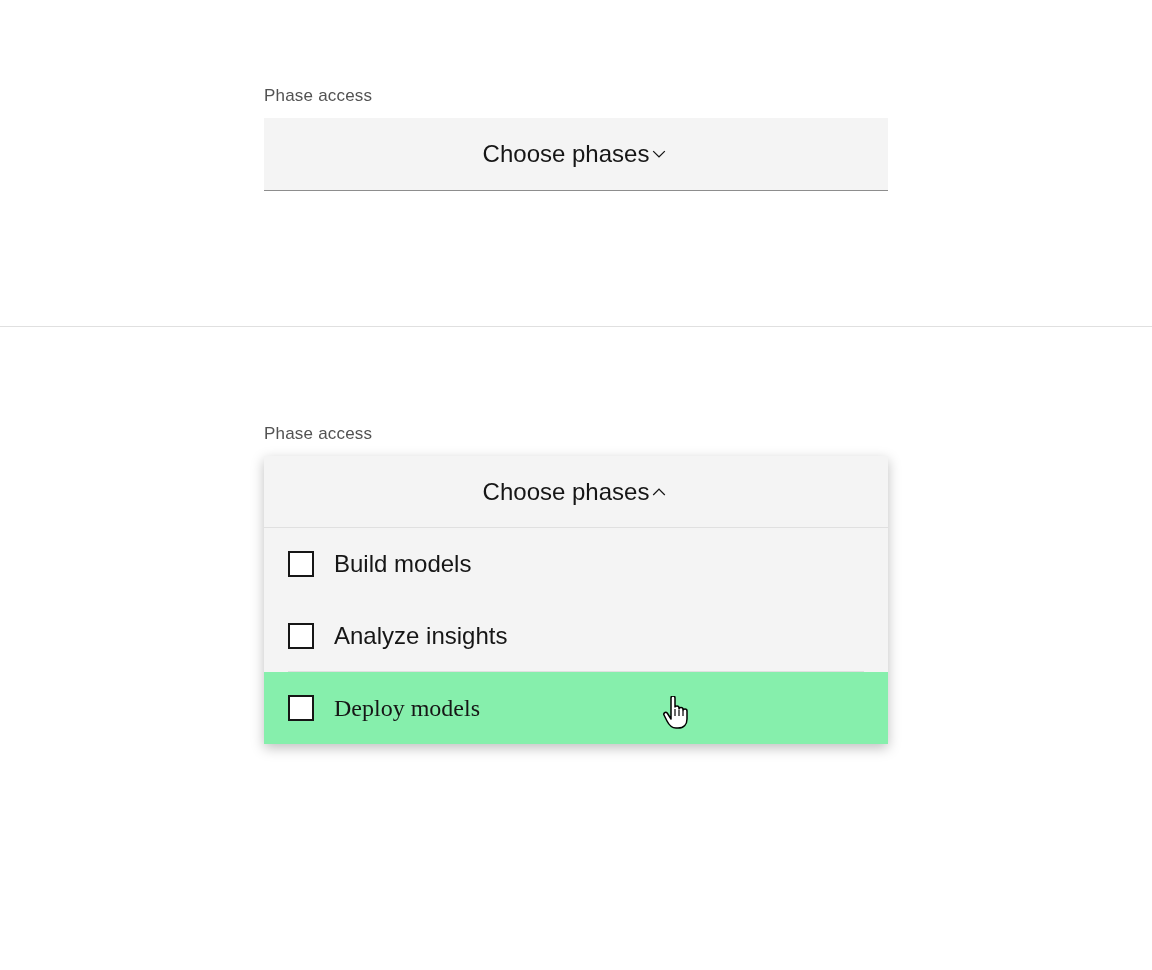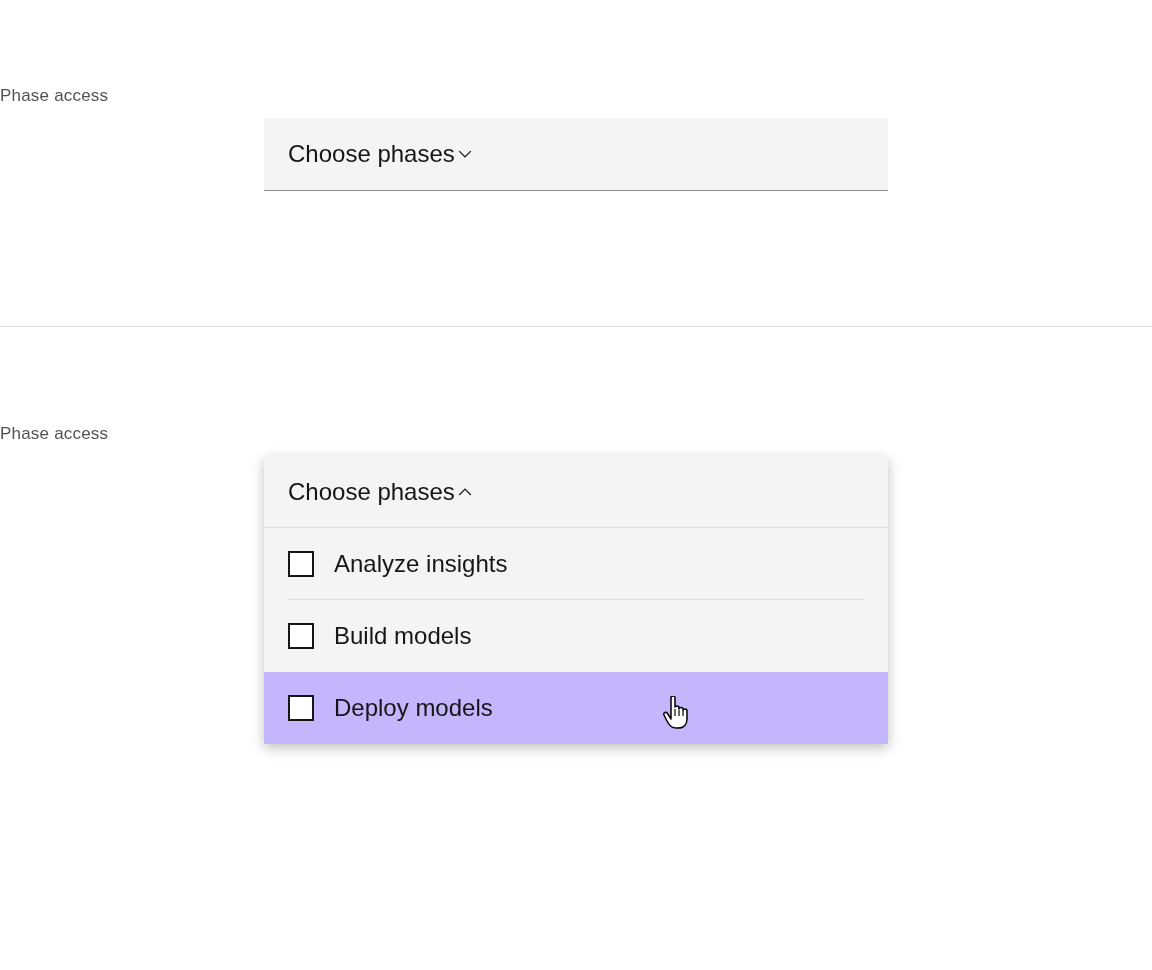--- a/index.html
+++ b/index.html
@@ -28,34 +28,35 @@
       position: absolute;
       top: 326px;
       left: 0;
       width: 100%;
       height: 1px;
       background: #e0e0e0;
     }
     .field-label {
       font-size: 17px;
       color: #525252;
+      margin-left: 264px;
       margin-bottom: 12px;
       letter-spacing: 0.2px;
     }
     .dropdown {
       margin-left: 264px;
       width: 624px;
       background: #f4f4f4;
       border-bottom: 1px solid #8d8d8d;
       position: relative;
     }
     .dropdown-header {
       display: flex;
       align-items: center;
-      justify-content: flex-start;
+      justify-content: center;
       padding: 0 24px;
       height: 72px;
       cursor: pointer;
     }
     .dropdown-text {
       font-size: 24px;
       color: #161616;
       letter-spacing: 0px;
     }
     .chevron {
@@ -86,21 +87,22 @@
     .option-divider::after {
       content: "";
       position: absolute;
       bottom: 0;
       left: 24px;
       right: 24px;
       height: 1px;
       background: #e0e0e0;
     }
     .option.hovered {
-      background: #c4b5fd;
+      background: #86efac;
+      font-family: Liberation Serif, serif;
     }
     .checkbox {
       width: 26px;
       height: 26px;
       border: 2px solid #161616;
       background: #ffffff;
       margin-right: 20px;
       flex-shrink: 0;
     }
     .option-label {
@@ -139,28 +141,28 @@
   <div class="dropdown-menu">
     <div class="dropdown-header">
       <span class="dropdown-text">Choose phases</span>
       <span class="chevron">
         <svg width="20" height="20" viewBox="0 0 16 16">
             <path d="M8 5l5 5-.7.7L8 6.4l-4.3 4.3L3 10z" fill="#161616"></path>
           </svg>
       </span>
     </div>
 
+    <div class="option">
+      <span class="checkbox"></span>
+      <span class="option-label">Build models</span>
+    </div>
+
     <div class="option option-divider">
       <span class="checkbox"></span>
       <span class="option-label">Analyze insights</span>
-    </div>
-
-    <div class="option">
-      <span class="checkbox"></span>
-      <span class="option-label">Build models</span>
     </div>
 
     <div class="option hovered" style="position:relative;">
       <span class="checkbox"></span>
       <span class="option-label">Deploy models</span>
       <span class="cursor-hand" style="left:398px; top:24px;">
         <svg width="30" height="34" viewBox="0 0 30 34">
           <path d="M9 2 C9 1 10 0 11 0 C12 0 13 1 13 2 L13 11 C13 10.5 14 10 15 10 C16 10 17 10.5 17 12 L17 13 C17 12 18 11.5 19 11.5 C20 11.5 21 12 21 13.5 L21 14.5 C21 13.5 22 13 23 13 C24 13 25 13.5 25 15 L25 23 C25 28 22 32 16 32 L14 32 C10 32 7 29 5 25 L2 19 C1.5 18 2 17 3 16.5 C4 16 5 16.5 5.5 17.5 L9 23 Z" fill="#ffffff" stroke="#000000" stroke-width="1.5" stroke-linejoin="round"></path>
           <line x1="13" y1="13" x2="13" y2="20" stroke="#000" stroke-width="1.2"></line>
           <line x1="17" y1="14" x2="17" y2="20" stroke="#000" stroke-width="1.2"></line>

